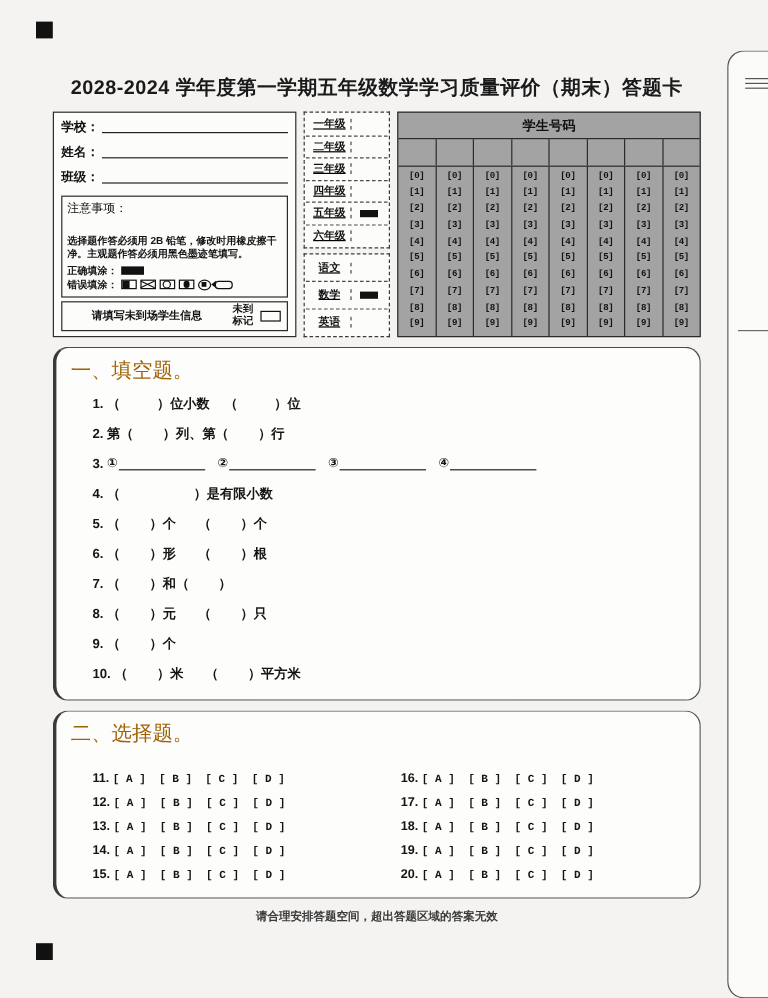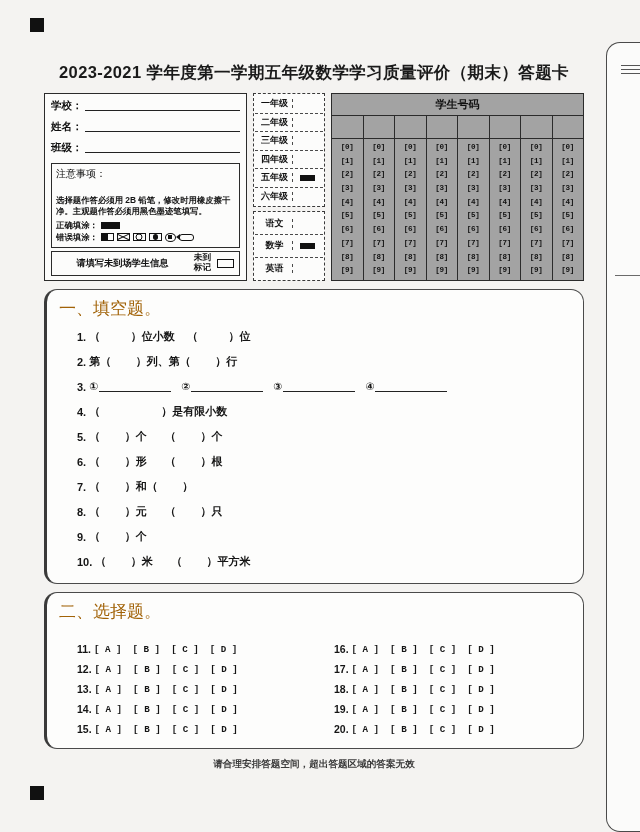--- a/index.html
+++ b/index.html
@@ -196,20 +196,21 @@
     display: flex; flex-direction: column;
     padding: 1px;
   }
   .gs-box.grades { flex: 0 0 114px; }
   .gs-box.subjects { flex: 1; }
   .gs-row {
     flex: 1;
     display: flex; align-items: center;
     border-bottom: 1px dashed #4a4a4a;
     padding: 0 2px;
+    text-decoration: underline;
   }
   .gs-row:last-child { border-bottom: none; }
   .gs-label {
     font-size: 9px; font-weight: bold; color: #111;
     width: 36px; text-align: center;
     border-right: 1px dashed #4a4a4a;
     line-height: 1;
   }
   .gs-bubble { flex: 1; display: flex; align-items: center; justify-content: center; }
   .gs-bubble i {
@@ -327,21 +328,21 @@
         <div class="np-line"></div>
     </div>
     <div class="next-page-div"></div>
   </div>
 
   <div class="reg-mark reg-tl"></div>
   <div class="reg-mark reg-bl"></div>
 
   <div class="sheet">
 
-    <div class="title">2023-2021 学年度第一学期五年级数学学习质量评价（期末）答题卡</div>
+    <div class="title">2028-2024 学年度第一学期五年级数学学习质量评价（期末）答题卡</div>
 
     <div class="header-row">
 
       <div class="info-box">
         <div class="field">
           <span class="field-label">学校：</span>
           <span class="field-line"></span>
         </div>
         <div class="field">
           <span class="field-label">姓名：</span>

